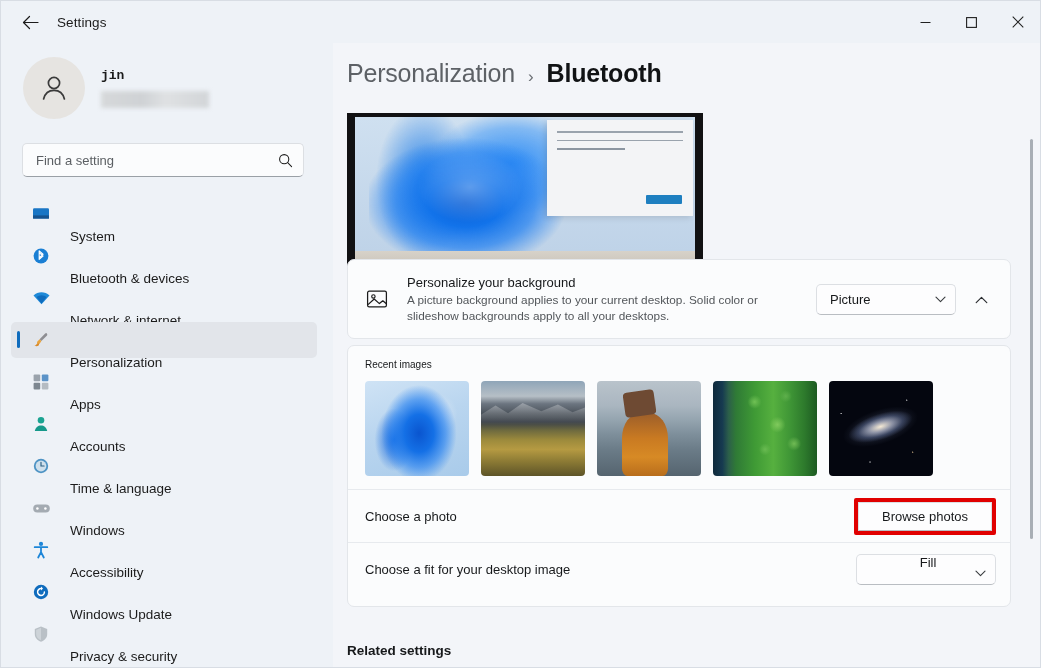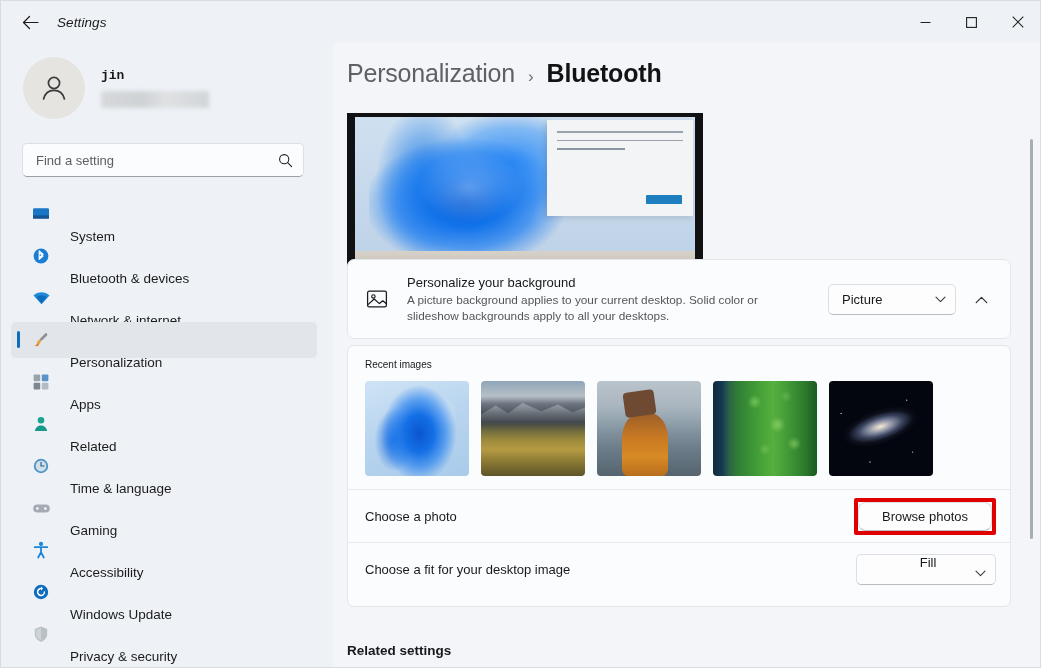--- a/index.html
+++ b/index.html
@@ -30,21 +30,20 @@
     display: flex; align-items: center; justify-content: center;
     border-radius: 4px;
     color: #1b1b1b;
   }
   .back-btn svg { display: block; }
   .title-text {
     margin-left: 10px;
     font-size: 13.5px;
     color: #1b1b1b;
     letter-spacing: .1px;
-    font-style: italic;
   }
   .wincontrols {
     margin-left: auto; display: flex; height: 42px;
   }
   .wc {
     width: 46px; height: 42px;
     display: flex; align-items: center; justify-content: center;
     color: #202020;
   }
   .wc:last-child { width: 48px; }
@@ -226,21 +225,21 @@
     border: 1px solid #dcdfe3;
     border-bottom-color: #b9bdc2;
     border-radius: 5px;
     height: 31px;
     display: flex; align-items: center;
     padding: 0 9px 0 13px;
     flex: 0 0 auto;
   }
   .combo-val { font-size: 13px; color: #17191b; }
   .combo-chev { margin-left: auto; padding-left: 18px; color: #3a3d40; display: flex; }
-  .combo-picture { width: 128px; text-align: right; }
+  .combo-picture { width: 140px; text-align: right; }
   .combo-fill { width: 140px; flex-direction: column; }
   .collapse-btn {
     width: 30px; height: 30px; margin-left: 10px;
     display: flex; align-items: center; justify-content: center;
     color: #2a2d30; border-radius: 4px; flex: 0 0 auto;
   }
 
   .recent-block { padding: 13px 0 13px 17px; }
   .recent-title { font-size: 10px; color: #17191b; }
   .thumbs { display: flex; gap: 12px; margin-top: 11px; }
@@ -323,21 +322,21 @@
     border: 4px solid #e00000;
     border-radius: 2px;
     padding: 0;
     display: flex;
   }
   .browse-btn {
     width: 134px; height: 29px;
     background: #fdfdfe;
     border: 1px solid #dcdfe3;
     border-bottom-color: #b9bdc2;
-    border-radius: 8px;
+    border-radius: 0;
     display: flex; align-items: center; justify-content: center;
     font-size: 13px; color: #17191b;
     font-family: "Liberation Sans", sans-serif;
   }
 
   .related-title {
     position: absolute; left: 14px; top: 600px;
     font-size: 13.5px; font-weight: bold; color: #17191b;
   }
 
@@ -463,21 +462,21 @@
         <span class="nav-label">Apps</span>
       </div>
 
       <div class="navitem">
         <span class="nav-ico">
           <svg width="18" height="18" viewBox="0 0 18 18">
               <circle cx="9" cy="5.2" r="3.3" fill="#1aa391"></circle>
               <path d="M2.8 16c.6-3.5 3.2-5.5 6.2-5.5s5.6 2 6.2 5.5H2.8Z" fill="#16998a"></path>
             </svg>
         </span>
-        <span class="nav-label">Related</span>
+        <span class="nav-label">Accounts</span>
       </div>
 
       <div class="navitem">
         <span class="nav-ico">
           <svg width="18" height="18" viewBox="0 0 18 18">
               <circle cx="9" cy="9" r="7.2" fill="#4d93c4"></circle>
               <circle cx="9" cy="9" r="5.4" fill="#cfe0ec"></circle>
               <path d="M9 5.3V9h3.1" stroke="#2c5f80" stroke-width="1.15" fill="none" stroke-linecap="round"></path>
             </svg>
         </span>
@@ -485,21 +484,21 @@
       </div>
 
       <div class="navitem">
         <span class="nav-ico">
           <svg width="19" height="19" viewBox="0 0 19 19">
               <rect x="1.2" y="5.4" width="16.6" height="8.2" rx="4.1" fill="#a4abb2"></rect>
               <circle cx="5.4" cy="9.5" r="1.25" fill="#fff"></circle>
               <circle cx="13.4" cy="9.5" r="1.25" fill="#fff"></circle>
             </svg>
         </span>
-        <span class="nav-label">Gaming</span>
+        <span class="nav-label">Windows</span>
       </div>
 
       <div class="navitem">
         <span class="nav-ico">
           <svg width="18" height="18" viewBox="0 0 18 18">
               <circle cx="9" cy="2.9" r="2.1" fill="#1d86d8"></circle>
               <path d="M2.7 6.2h12.6M9 6.2v5m0 0-2.8 5.3M9 11.2l2.8 5.3" stroke="#1d86d8" stroke-width="1.8" stroke-linecap="round" fill="none"></path>
             </svg>
         </span>
         <span class="nav-label">Accessibility</span>

